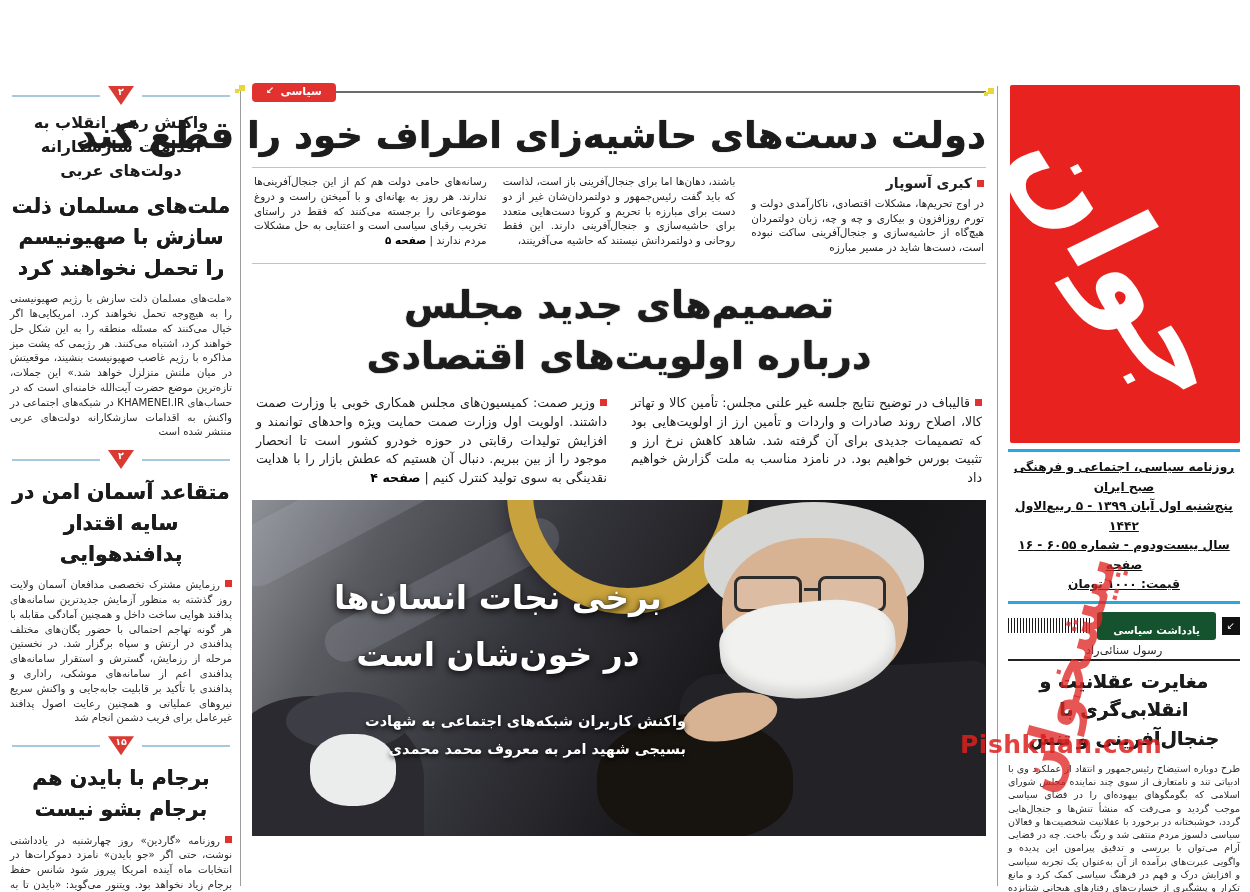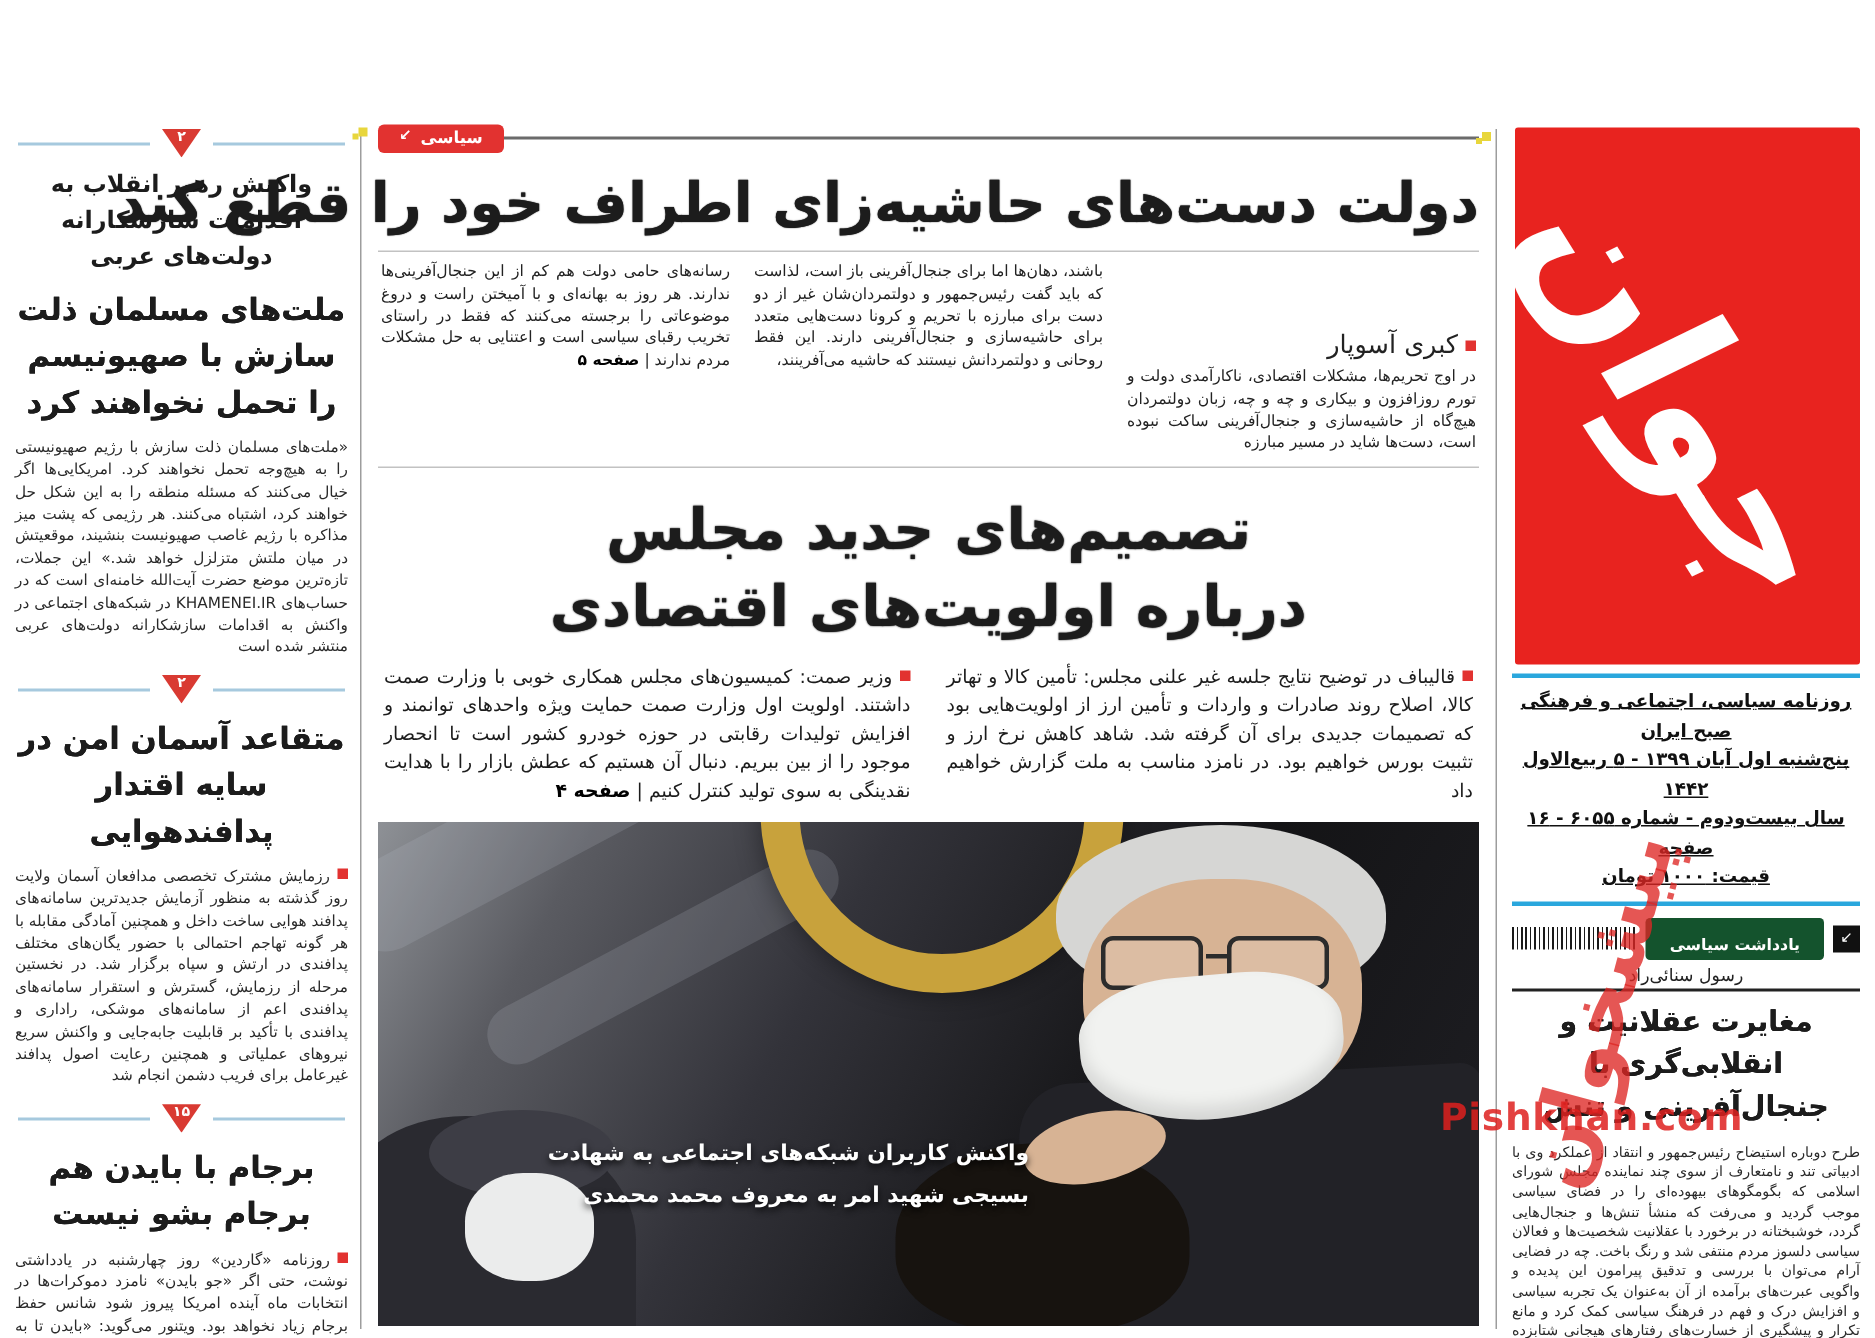--- a/index.html
+++ b/index.html
@@ -29,21 +29,21 @@
   .tagrow{display:flex;align-items:center;height:20px;}
   .tagrow .ext{flex:1;height:2px;background:#6b6b6b;}
   .tag{background:#e23230;color:#fff;border-radius:4px;padding:2px 14px 4px;font-size:11px;
        font-weight:bold;display:flex;align-items:center;gap:6px;}
   .arr{font-style:normal;font-size:10px;line-height:1;}
   .top-h{font-size:37px;font-weight:bold;text-align:center;white-space:nowrap;margin:12px 0 10px;
          letter-spacing:-1px;text-shadow:0 0 .8px #000;}
   .hr1{height:1px;background:#c2c2c2;margin:4px 0;}
   .cols3{display:flex;gap:16px;margin:6px 2px 8px;}
   .cols3 .c{flex:1;font-size:10.4px;line-height:1.42;text-align:justify;color:#222;}
-  .byline{font-weight:normal;font-size:17px;margin-bottom:2px;margin-top:44px;}
+  .byline{font-weight:bold;font-size:14px;margin-bottom:2px;}
   .main-h{font-size:38px;font-weight:bold;text-align:center;line-height:1.34;margin:16px 0 12px;
           letter-spacing:-1.5px;text-shadow:0 0 1.2px #000;}
   .bullets{display:flex;gap:24px;margin:0 4px;}
   .bullets .b{flex:1;font-size:12.6px;line-height:1.5;text-align:justify;}
 
   
   .photo{position:relative;width:734px;height:336px;margin-top:12px;overflow:hidden;
          background:linear-gradient(118deg,#8e9196 0%,#5a5b61 16%,#33333a 38%,#141416 66%,#1f1f24 100%);}
   .streak{position:absolute;background:rgba(190,195,205,.18);transform:rotate(-28deg);border-radius:40px;}
   .crescent{position:absolute;left:255px;top:-128px;width:190px;height:190px;border-radius:50%;
@@ -199,20 +199,24 @@
       <div class="man-hair"></div>
       <div class="man-face"></div>
       <div class="lens" style="left:482px;"></div>
       <div class="lens" style="left:566px;"></div>
       <div class="bridge"></div>
       <div class="man-mask"></div>
 
       <div class="boy-hair"></div>
       <div class="hand"></div>
 
+      <div class="photo-title">
+        <span style="display:block">برخی نجات انسان‌ها</span>
+        <span style="display:block">در خون‌شان است</span>
+      </div>
       <div class="photo-sub">واکنش کاربران شبکه‌های اجتماعی به شهادت بسیجی شهید امر به معروف محمد محمدی</div>
     </figure>
   </main>
 
   <aside id="rightcol">
 
     <div class="logo-box">
       <span class="logo-text">جوان</span>
     </div>
     <div class="blueline"></div>

